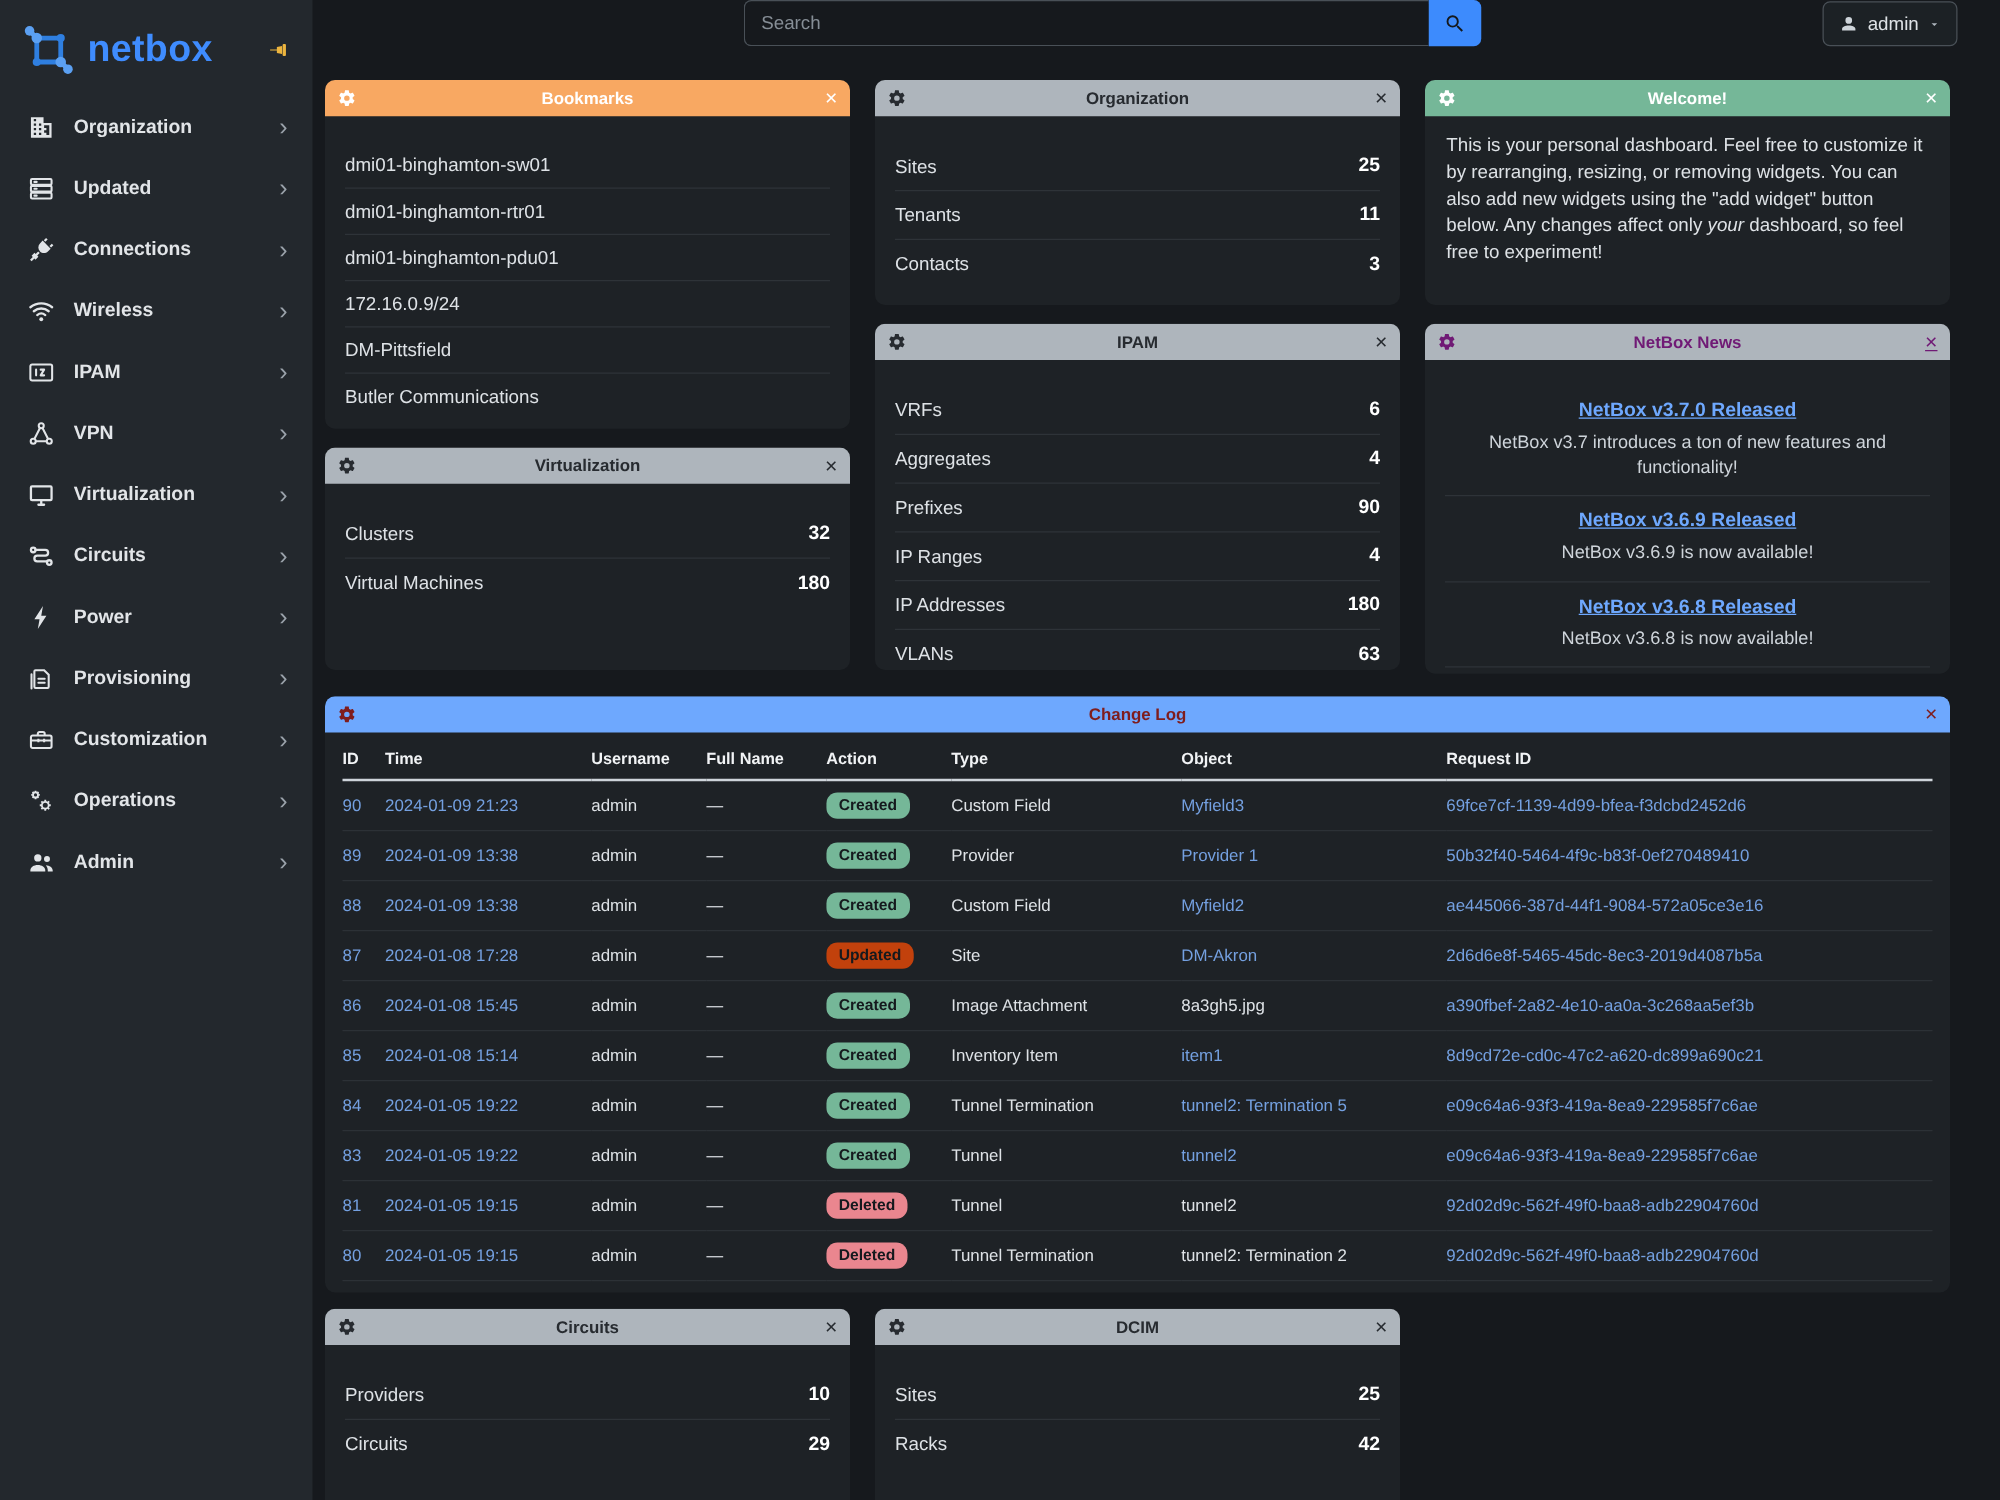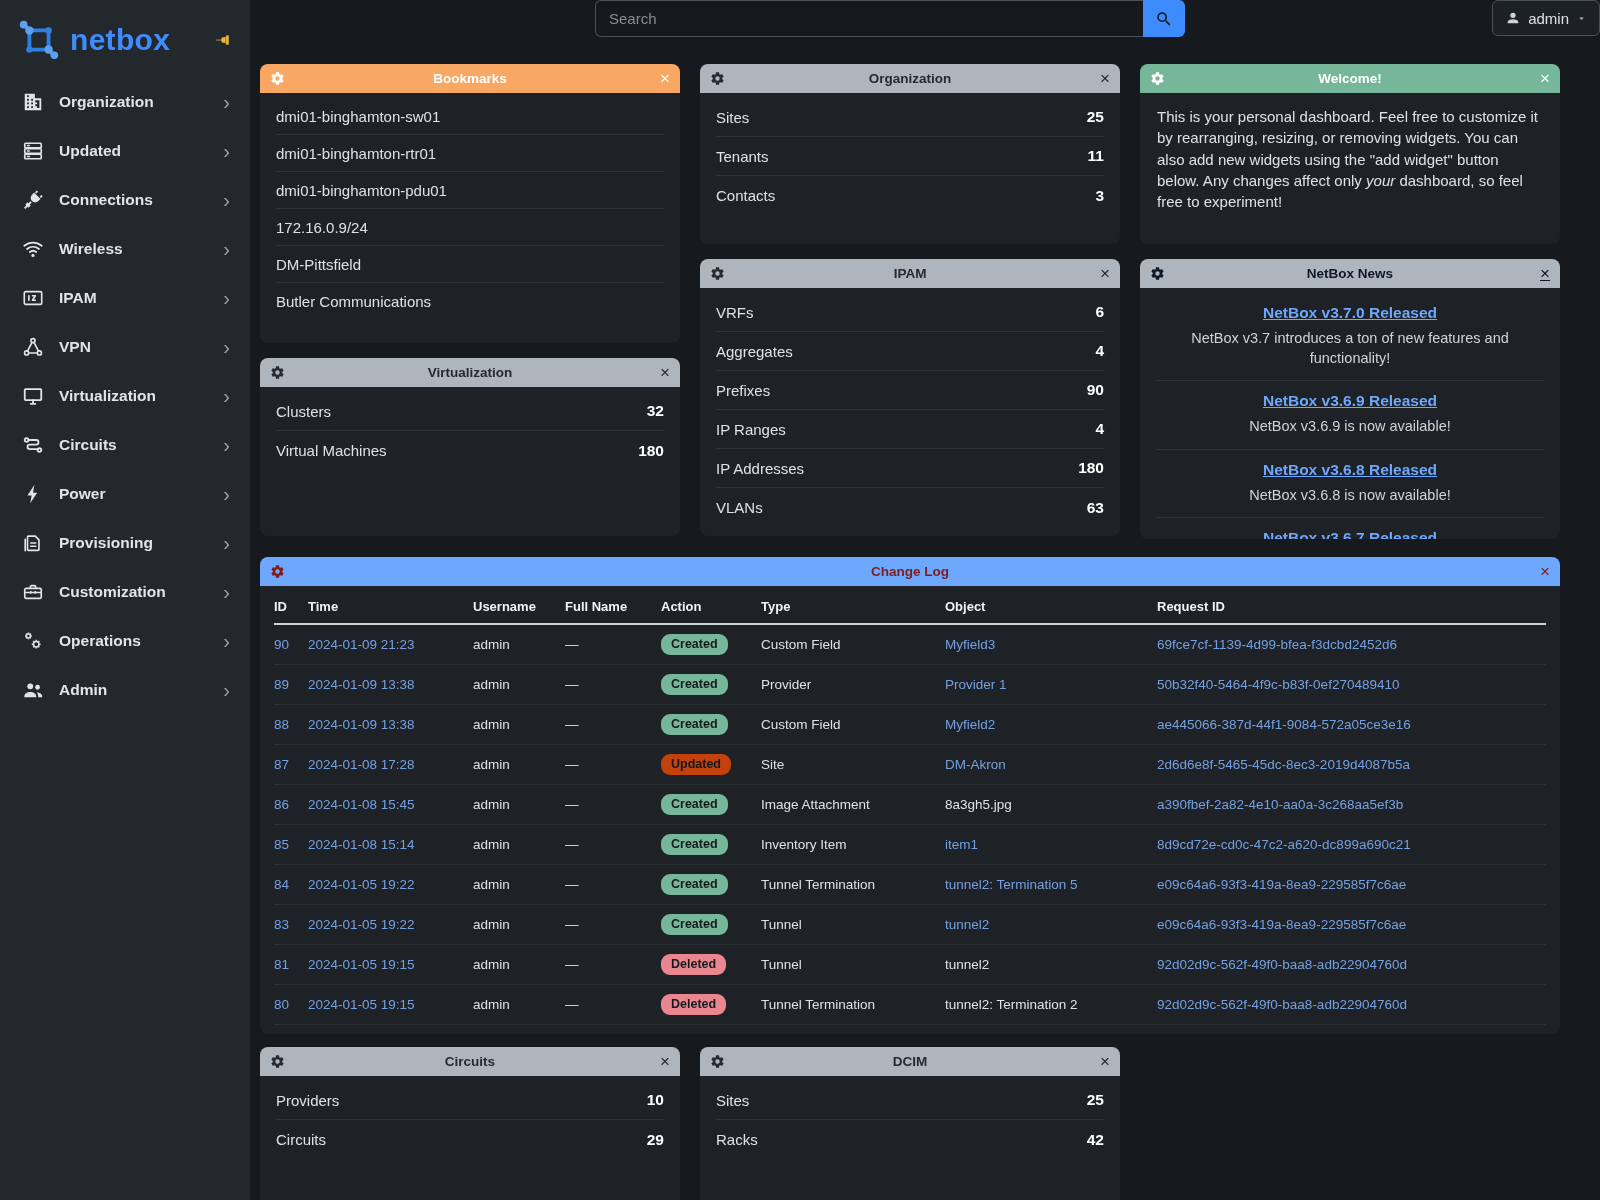--- a/index.html
+++ b/index.html
@@ -13,21 +13,21 @@
   .logo-mark { width:46px; height:46px; }
   .logo-word { color:#3f8cfe; font-size:30px; font-weight:bold; letter-spacing:.3px; }
   .pin { width:20px; height:20px; margin-left:auto; }
   .nav-item { display:flex; align-items:center; gap:15px; height:49px; padding:0 20px 0 22px; cursor:pointer; }
   .nav-icon { width:22px; height:22px; color:#e2e5e8; flex:0 0 22px; }
   .nav-label { font-size:15.5px; font-weight:bold; color:#e2e5e8; }
   .chev { margin-left:auto; color:#9aa2aa; font-size:20px; line-height:1; }
 
   
   .main { flex:1; display:flex; flex-direction:column; }
-  .topbar { height:46px; display:flex; align-items:flex-start; }
+  .topbar { height:46px; display:flex; align-items:flex-end; padding-right:34px; }
   .search-group { display:flex; margin-left:345px; height:37px; }
   .search-input { width:548px; height:37px; background:#16191d; border:1px solid #495057; border-right:none;
     border-radius:6px 0 0 6px; color:#dee2e6; padding:0 13px; font-size:15px; outline:none;
     font-family:"Liberation Sans", sans-serif; }
   .search-input::placeholder { color:#868e96; }
   .search-btn { width:42px; height:37px; background:#3d8bfd; border:none; border-radius:0 6px 6px 0;
     display:flex; align-items:center; justify-content:center; color:#14181c; cursor:pointer; }
   .search-btn .ic { width:18px; height:18px; }
   .user-menu { margin-left:auto; display:flex; align-items:center; gap:7px; height:36px; padding:0 12px;
     border:1px solid #495057; border-radius:6px; background:#1c2125; cursor:pointer; }
@@ -49,21 +49,21 @@
   #w-bookmarks { height:279px; }
   #w-virtualization { height:178px; margin-top:15px; }
   #w-organization { height:180px; }
   #w-ipam { height:277px; margin-top:15px; }
   #w-welcome { height:180px; }
   #w-news { height:280px; margin-top:15px; }
   #w-changelog { width:1300px; height:477px; margin-top:18px; }
   .bottom-row { display:flex; gap:20px; margin-top:13px; }
   #w-circuits, #w-dcim { width:420px; height:170px; }
 
-  .widget-body { padding-top:5px; }
+  .widget-body { padding-top:21px; }
 
   
   .bm-item { margin:0 16px; height:37px; display:flex; align-items:center; font-size:15px; color:#dee2e6;
     border-bottom:1px solid #2e3338; cursor:pointer; }
   .bm-item:last-child { border-bottom:none; }
 
   
   .stat-row { margin:0 16px; height:39px; display:flex; align-items:center; justify-content:space-between;
     border-bottom:1px solid #2e3338; }
   .stat-row:last-child { border-bottom:none; }
@@ -412,21 +412,21 @@
                   <svg viewBox="0 0 24 24" fill="currentColor">
                     <path d="M12,15.5A3.5,3.5 0 0,1 8.5,12A3.5,3.5 0 0,1 12,8.5A3.5,3.5 0 0,1 15.5,12A3.5,3.5 0 0,1 12,15.5M19.43,12.97C19.47,12.65 19.5,12.33 19.5,12C19.5,11.67 19.47,11.34 19.43,11L21.54,9.37C21.73,9.22 21.78,8.95 21.66,8.73L19.66,5.27C19.54,5.05 19.27,4.96 19.05,5.05L16.56,6.05C16.04,5.66 15.5,5.32 14.87,5.07L14.5,2.42C14.46,2.18 14.25,2 14,2H10C9.75,2 9.54,2.18 9.5,2.42L9.13,5.07C8.5,5.32 7.96,5.66 7.44,6.05L4.95,5.05C4.73,4.96 4.46,5.05 4.34,5.27L2.34,8.73C2.21,8.95 2.27,9.22 2.46,9.37L4.57,11C4.53,11.34 4.5,11.67 4.5,12C4.5,12.33 4.53,12.65 4.57,12.97L2.46,14.63C2.27,14.78 2.21,15.05 2.34,15.27L4.34,18.73C4.46,18.95 4.73,19.03 4.95,18.95L7.44,17.94C7.96,18.34 8.5,18.68 9.13,18.93L9.5,21.58C9.54,21.82 9.75,22 10,22H14C14.25,22 14.46,21.82 14.5,21.58L14.87,18.93C15.5,18.67 16.04,18.34 16.56,17.94L19.05,18.95C19.27,19.03 19.54,18.95 19.66,18.73L21.66,15.27C21.78,15.05 21.73,14.78 21.54,14.63L19.43,12.97Z"></path>
                   </svg>
                 </span>
               <span class="widget-title">Welcome!</span>
               <span class="close-x">×</span>
             </div>
             <div class="welcome-text"><span>This is your personal dashboard. Feel free to customize it by rearranging, resizing, or removing widgets. You can also add new widgets using the "add widget" button below. Any changes affect only </span><i>your</i><span> dashboard, so feel free to experiment!</span></div>
           </section>
           <section class="widget" id="w-news">
-            <div class="widget-header" style="background: rgb(174, 181, 188); color: #0f172a; text-decoration: underline;">
+            <div class="widget-header" style="background: rgb(174, 181, 188); color: #701a75; text-decoration: underline;">
               <span class="gear">
                   <svg viewBox="0 0 24 24" fill="currentColor">
                     <path d="M12,15.5A3.5,3.5 0 0,1 8.5,12A3.5,3.5 0 0,1 12,8.5A3.5,3.5 0 0,1 15.5,12A3.5,3.5 0 0,1 12,15.5M19.43,12.97C19.47,12.65 19.5,12.33 19.5,12C19.5,11.67 19.47,11.34 19.43,11L21.54,9.37C21.73,9.22 21.78,8.95 21.66,8.73L19.66,5.27C19.54,5.05 19.27,4.96 19.05,5.05L16.56,6.05C16.04,5.66 15.5,5.32 14.87,5.07L14.5,2.42C14.46,2.18 14.25,2 14,2H10C9.75,2 9.54,2.18 9.5,2.42L9.13,5.07C8.5,5.32 7.96,5.66 7.44,6.05L4.95,5.05C4.73,4.96 4.46,5.05 4.34,5.27L2.34,8.73C2.21,8.95 2.27,9.22 2.46,9.37L4.57,11C4.53,11.34 4.5,11.67 4.5,12C4.5,12.33 4.53,12.65 4.57,12.97L2.46,14.63C2.27,14.78 2.21,15.05 2.34,15.27L4.34,18.73C4.46,18.95 4.73,19.03 4.95,18.95L7.44,17.94C7.96,18.34 8.5,18.68 9.13,18.93L9.5,21.58C9.54,21.82 9.75,22 10,22H14C14.25,22 14.46,21.82 14.5,21.58L14.87,18.93C15.5,18.67 16.04,18.34 16.56,17.94L19.05,18.95C19.27,19.03 19.54,18.95 19.66,18.73L21.66,15.27C21.78,15.05 21.73,14.78 21.54,14.63L19.43,12.97Z"></path>
                   </svg>
                 </span>
               <span class="widget-title">NetBox News</span>
               <span class="close-x">×</span>
             </div>
             <div class="widget-body" id="news-list">
                 <div class="news-item"><a class="news-link">NetBox v3.7.0 Released</a><div class="news-desc">NetBox v3.7 introduces a ton of new features and functionality!</div></div>

